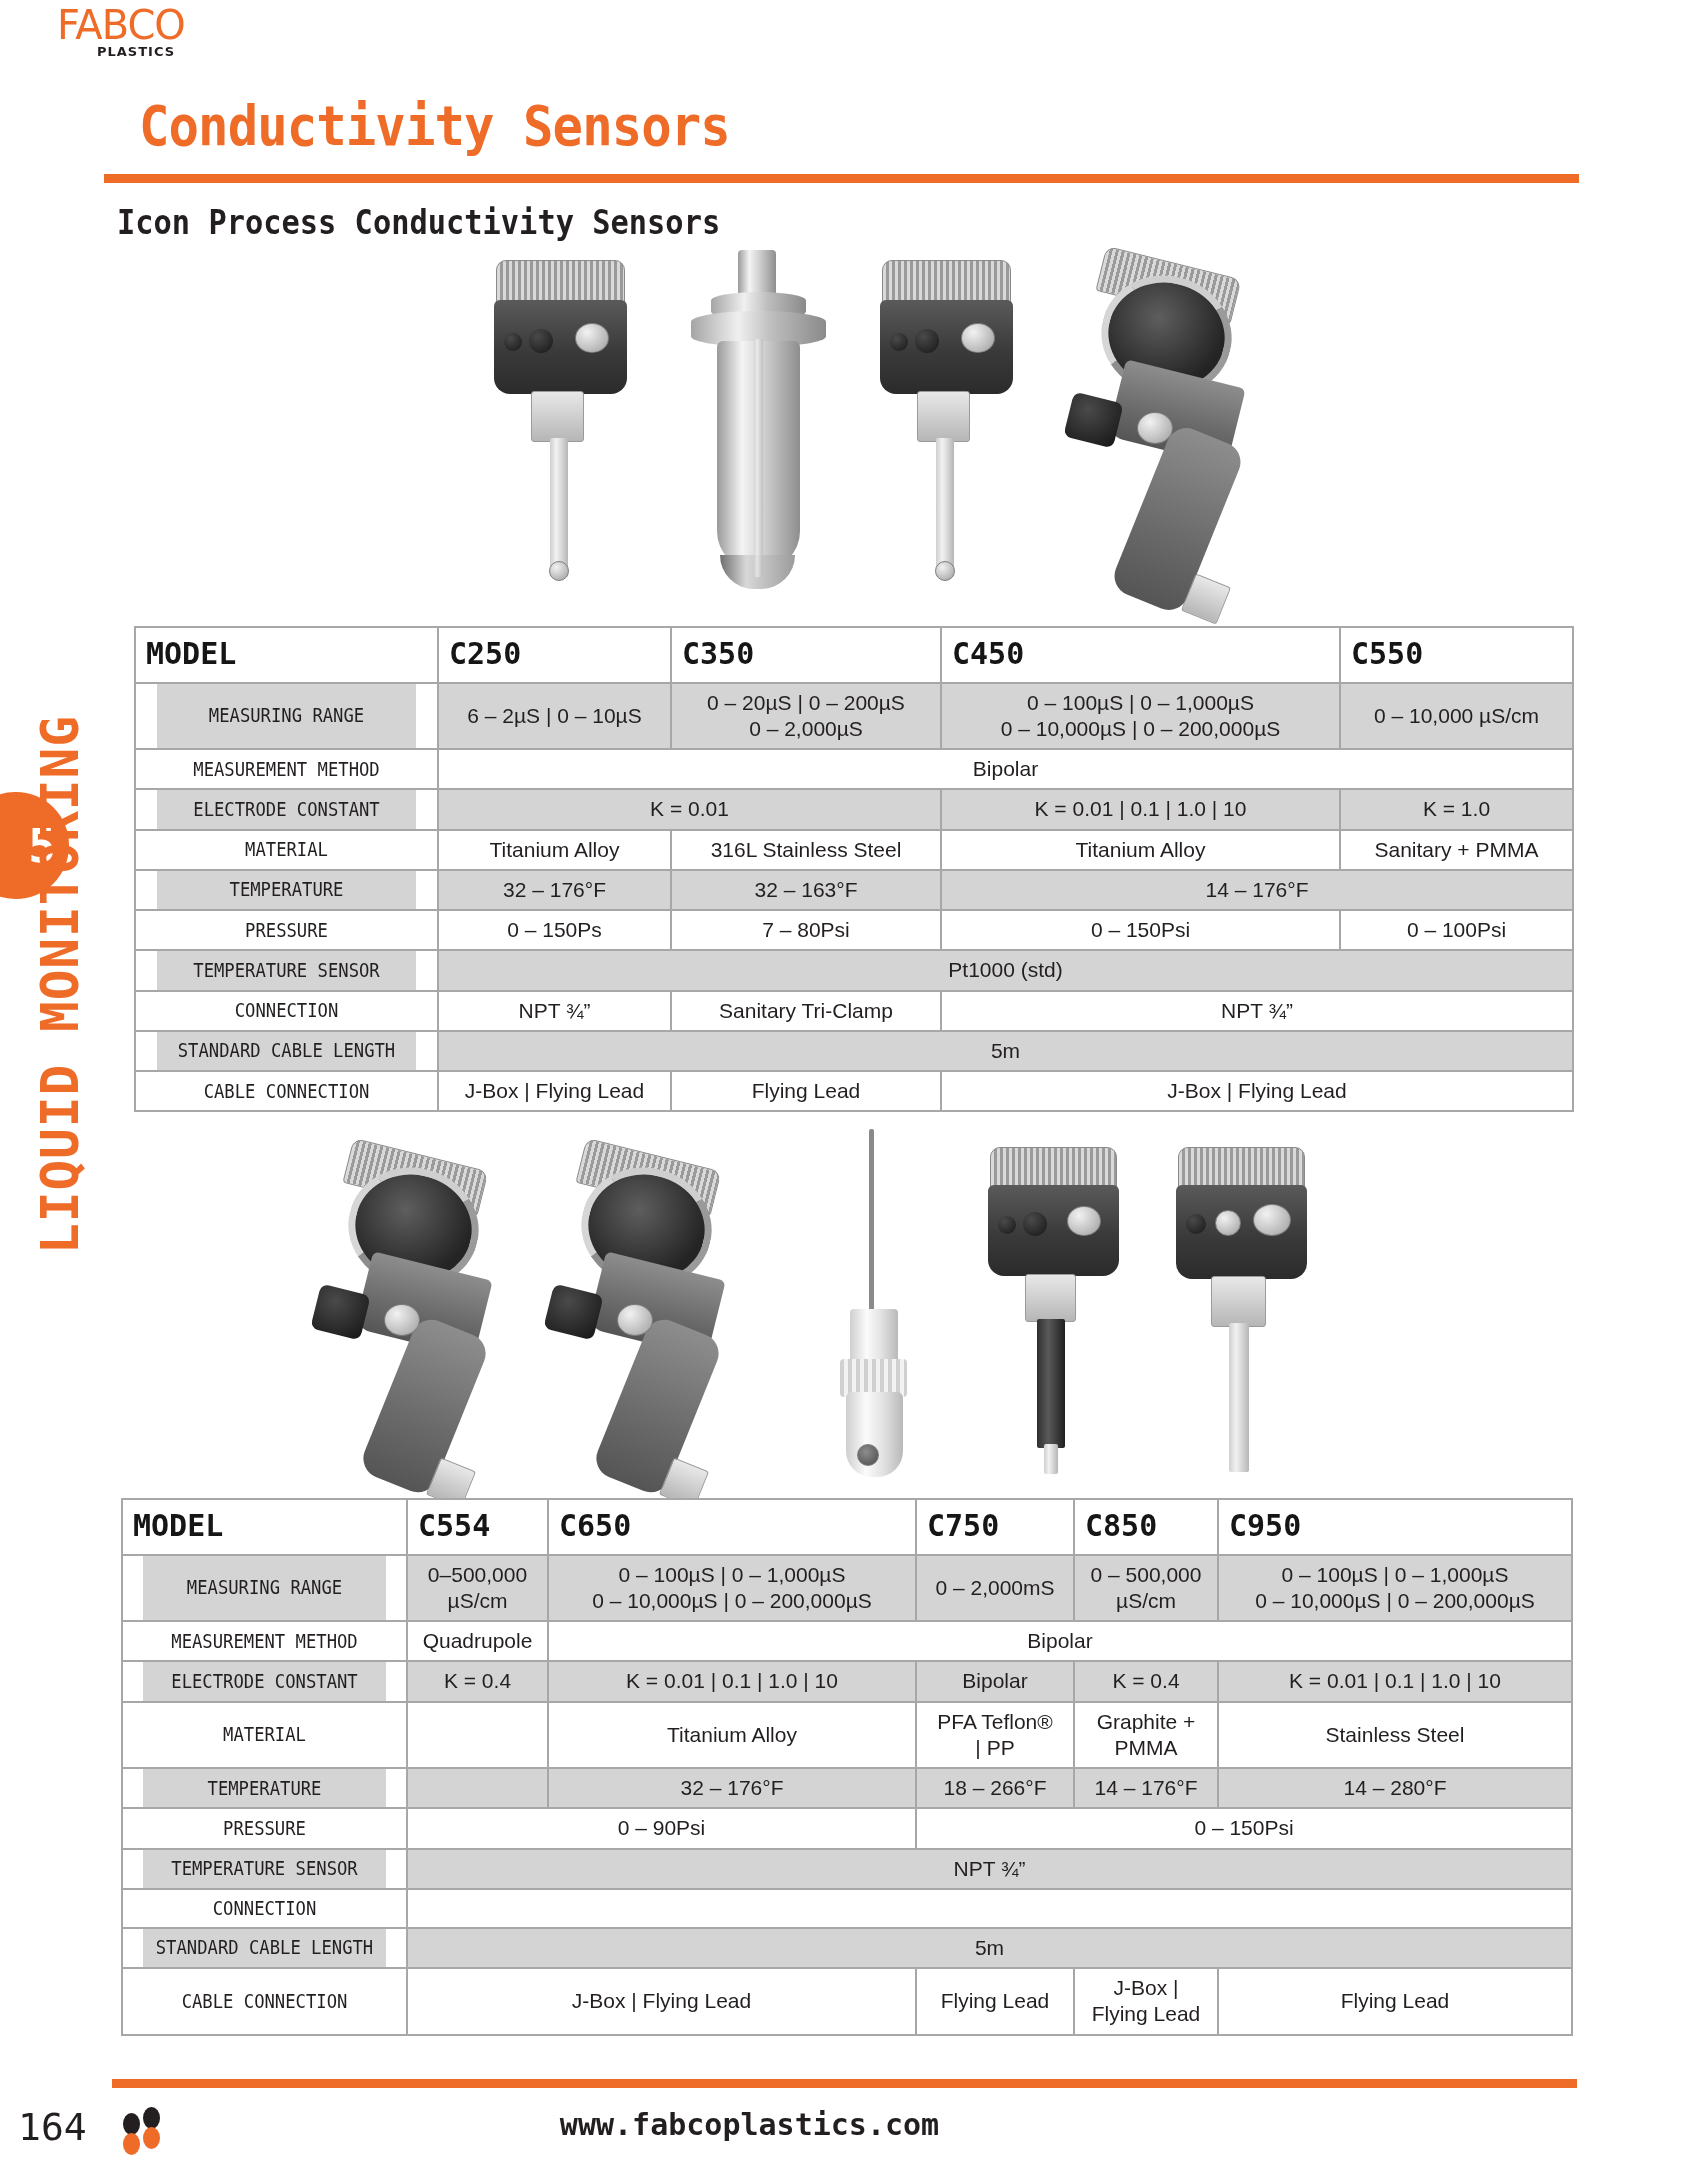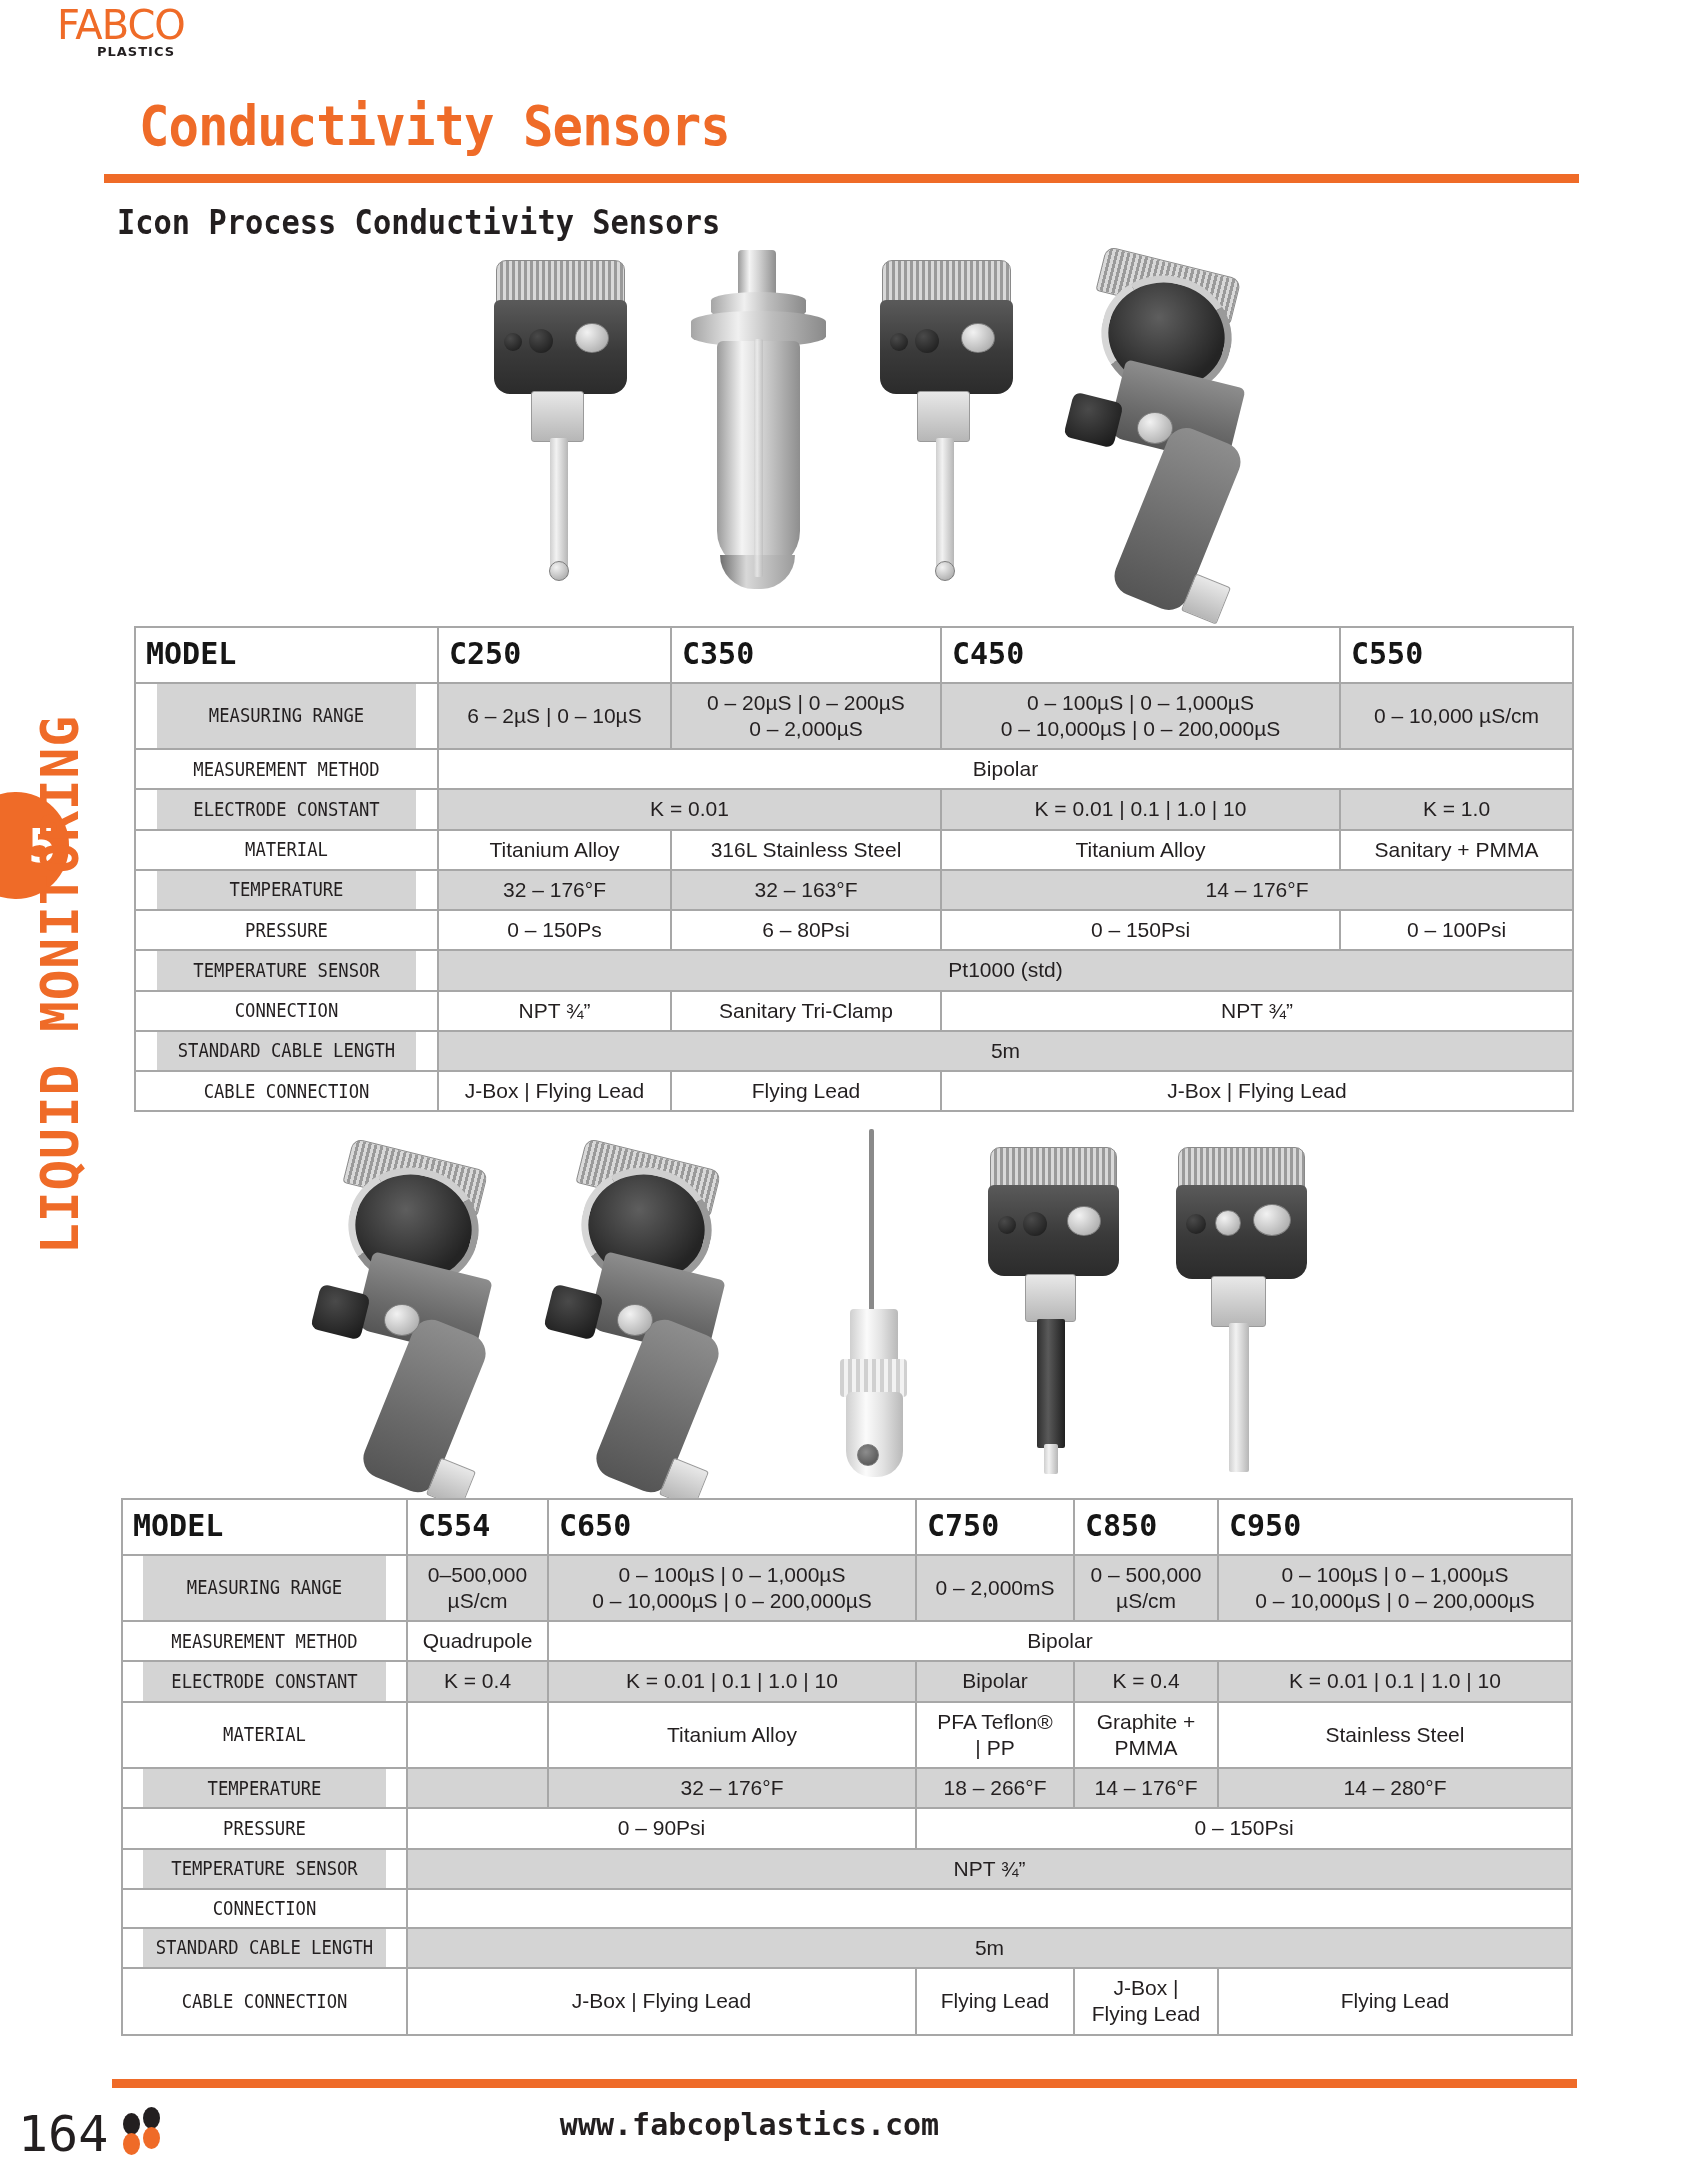--- a/index.html
+++ b/index.html
@@ -173,21 +173,21 @@
   tr.plain td { background:#ffffff; }
 
   
   .footer-rule {
     position:absolute; left:112px; top:2079px;
     width:1465px; height:9px; background:#ef6b28;
   }
   .pagenum {
     position:absolute; left:18px; top:2105px;
     font-family:"DejaVu Sans Mono", monospace;
-    font-size:50px; color:#231f20; font-weight:normal;
+    font-size:38px; color:#231f20; font-weight:normal;
   }
   .logo { position:absolute; left:117px; top:2097px; width:208px; height:61px; }
   .logo-word {
     position:absolute; left:57px; top:2px;
     font-family:"DejaVu Sans", sans-serif;
     font-weight:normal; font-size:40px; color:#ef6b28;
     letter-spacing:-1px;
   }
   .logo-sub {
     position:absolute; left:97px; top:44px;
@@ -308,21 +308,21 @@
         </tr>
         <tr class="shade">
           <td class="rowlabel">TEMPERATURE</td>
           <td>32 – 176°F</td>
           <td>32 – 163°F</td>
           <td colspan="2">14 – 176°F</td>
         </tr>
         <tr class="plain">
           <td class="rowlabel">PRESSURE</td>
           <td>0 – 150Ps</td>
-          <td>6 – 80Psi</td>
+          <td>7 – 80Psi</td>
           <td>0 – 150Psi</td>
           <td>0 – 100Psi</td>
         </tr>
         <tr class="shade">
           <td class="rowlabel">TEMPERATURE SENSOR</td>
           <td colspan="4">Pt1000 (std)</td>
         </tr>
         <tr class="plain">
           <td class="rowlabel">CONNECTION</td>
           <td>NPT ¾”</td>

